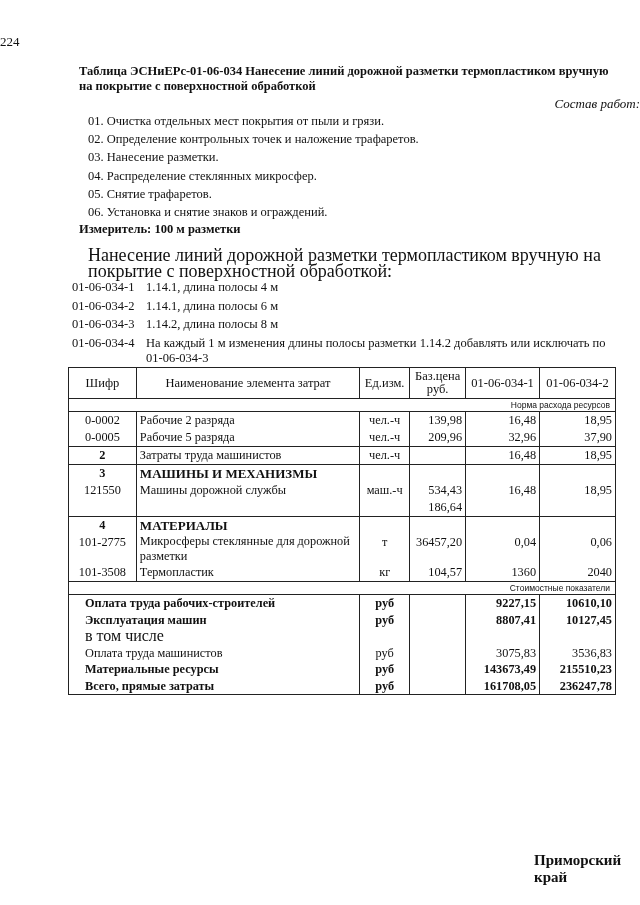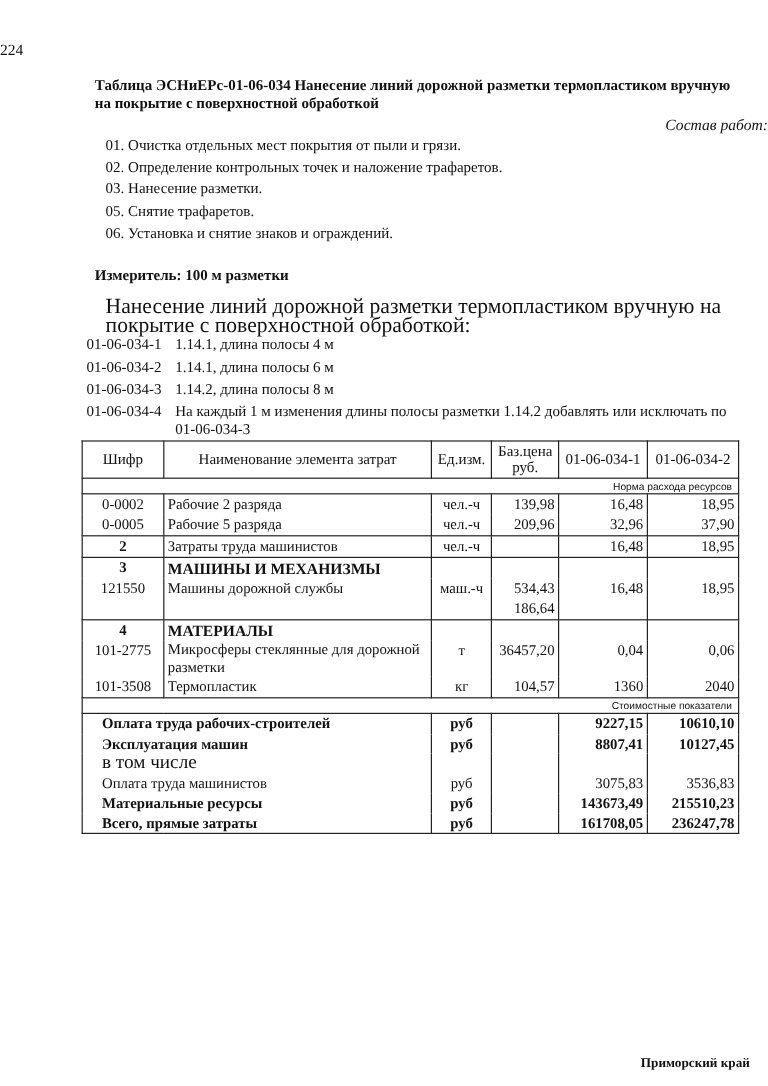--- a/index.html
+++ b/index.html
@@ -17,36 +17,37 @@
   table.main { position:absolute; top:367px; left:68px; width:548px; border-collapse:collapse; font-size:12.3px; }
   table.main td, table.main th { border:1px solid #222; padding:0 3px; vertical-align:top; font-weight:normal; line-height:17px; }
   table.main th { text-align:center; vertical-align:middle; font-size:12.5px; height:30px; line-height:13px; }
   .subhdr td { font-family:"Liberation Sans", sans-serif; font-size:8.5px; text-align:right; height:12px; line-height:12px !important; padding-right:5px !important; }
   .ctr { text-align:center; }
   .rt { text-align:right; }
   .bold { font-weight:bold !important; }
   .nb-t { border-top:none !important; }
   .nb-b { border-bottom:none !important; }
   .u { }
-  .footer { position:absolute; top:880px; left:534px; font-size:11px; font-weight:bold; }
+  .footer { position:absolute; top:852px; left:534px; font-size:15px; font-weight:bold; }
   .sum td { border-top:none !important; border-bottom:none !important; line-height:16.5px !important;font-family:Liberation Serif, serif; }
   .sum td.first { padding-left:16px !important; }
   .sum-last td { border-bottom:1px solid #222 !important; }
 </style>
 </head>
 <body>
 
 <div class="page-num">224</div>
 <div class="title">Таблица  ЭСНиЕРс-01-06-034  Нанесение линий дорожной разметки термопластиком вручную на покрытие с поверхностной обработкой</div>
 <div class="composition-title">Состав работ:</div>
 
 <ul class="work-list">
   <li>01. Очистка отдельных мест покрытия от пыли и грязи.</li>
   <li>02. Определение контрольных точек и наложение трафаретов.</li>
   <li>03. Нанесение разметки.</li>
+  <li>04. Распределение стеклянных микросфер.</li>
   <li>05. Снятие трафаретов.</li>
   <li>06. Установка и снятие знаков и ограждений.</li>
 </ul>
 
 <div class="meter">Измеритель: 100 м разметки</div>
 <div class="desc">Нанесение линий дорожной разметки термопластиком вручную на покрытие с поверхностной обработкой:</div>
 
 <div class="codes">
   <div class="code-row">
       <span class="c">01-06-034-1</span>

